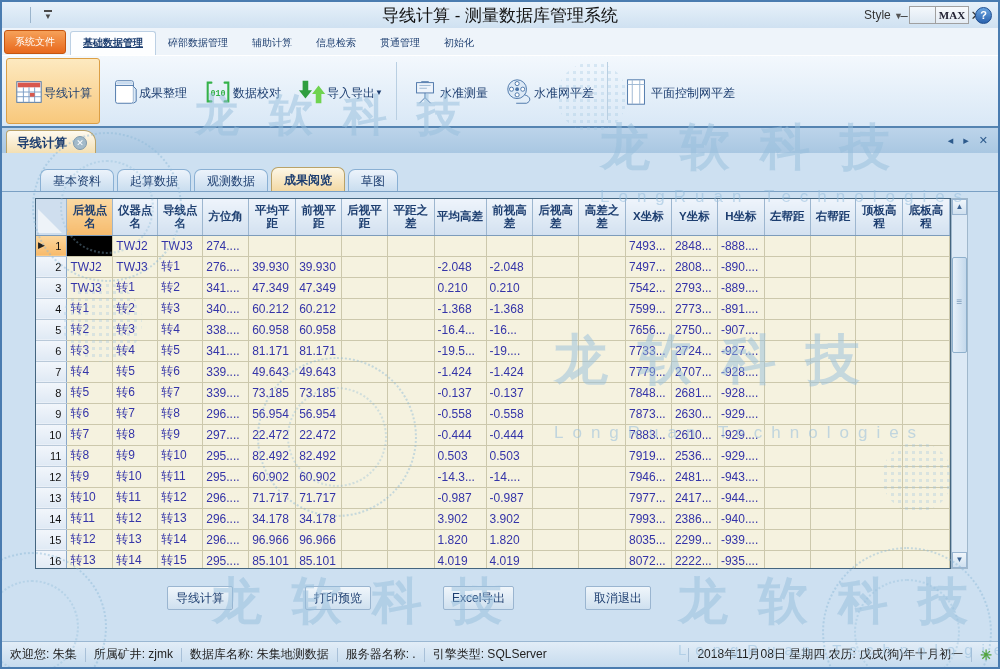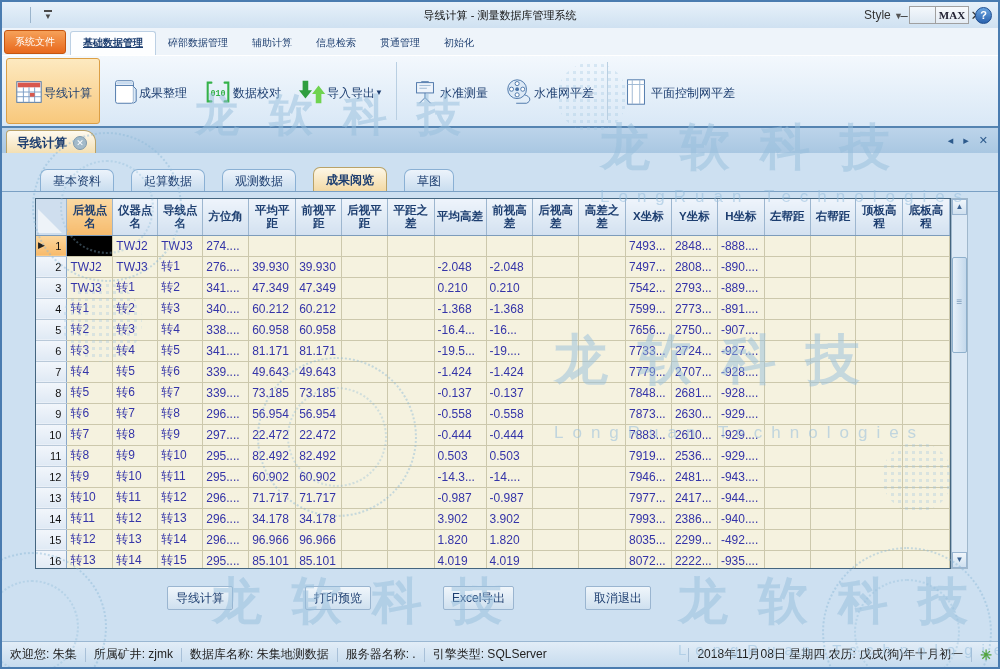--- a/index.html
+++ b/index.html
@@ -7,21 +7,21 @@
     font-family:"Liberation Sans", sans-serif; }
   #win { position:relative; width:1000px; height:669px;
     border:2px solid #4a7cb0; background:#d5e5f3; overflow:hidden; }
 
   
   #titlebar { position:absolute; left:0; top:0; width:996px; height:26px;
     background:linear-gradient(#e7f1fa,#cfe1f1); display:flex; align-items:center; }
   #qat-sep { width:1px; height:16px; background:#9ab4cc; margin-left:28px; }
   #qat-btn { width:18px; text-align:center; color:#4a4a4a; font-size:8px; line-height:8px; margin-left:8px; }
   #qat-btn .bar { display:block; width:8px; height:2px; background:#4a4a4a; margin:0 auto 1px; }
-  #title-text { position:absolute; left:0; right:0; text-align:center; font-size:11px; color:#111; }
+  #title-text { position:absolute; left:0; right:0; text-align:center; font-size:17px; color:#111; }
   #winbtns { position:absolute; right:4px; top:0; height:26px; display:flex; }
   .winbtn { width:36px; height:26px; display:flex; align-items:center; justify-content:center;
     color:#333; font-size:13px; }
 
   
   #ribbon-tabrow { position:absolute; left:0; top:26px; width:996px; height:27px;
     background:#eef4fa; display:flex; align-items:flex-end; }
   .rtab { padding:4px 12px 5px; font-size:10px; color:#1d3e70; cursor:default; }
   .rtab.file { background:linear-gradient(#f6a159,#e8681c); color:#fff; border-radius:3px;
     margin:2px 4px 1px 2px; padding:4px 10px; border:1px solid #c55510; }
@@ -56,21 +56,21 @@
   #doctab { position:absolute; left:4px; top:2px; height:25px; padding:0 8px 0 10px;
     background:linear-gradient(#fefaf0,#f2ddae); border:1px solid #b9a268; border-bottom:none;
     border-radius:4px 12px 0 0; display:flex; align-items:center; gap:6px; }
   #doctab .dlabel { font-size:12.5px; font-weight:bold; color:#1d3e70; }
   #doctab-close { width:14px; height:14px; border-radius:50%; background:#a3bac9; border:1px solid #7f98ab;
     color:#fff; font-size:9px; line-height:12px; text-align:center; }
   #docstrip-right { position:absolute; right:10px; top:6px; display:flex; gap:10px; color:#2d5a8c; font-size:11px; }
 
   
   #panel { position:absolute; left:0; top:151px; width:996px; height:488px; background:#cde0f1; }
-  #subtabs { position:absolute; left:38px; top:14px; display:flex; align-items:flex-end; gap:17px; }
+  #subtabs { position:absolute; left:38px; top:14px; display:flex; align-items:flex-end; gap:3px; }
   .stab { height:22px; padding:3px 12px 0; font-size:12px; color:#1d3e70;
     background:linear-gradient(#ecf3fb,#c9ddef); border:1px solid #8ab0d4; border-bottom:none;
     border-radius:7px 7px 0 0; }
   .stab.active { background:linear-gradient(#fdf7e6,#f3d9a4); font-weight:bold; height:24px; padding-top:4px;
     border-color:#b9a268; }
   #tabline { position:absolute; left:0; top:38px; width:996px; height:1px; background:#7aa0c4; }
 
   
   #grid-wrap { position:absolute; left:33px; top:45px; width:916px; height:371px;
     overflow:hidden; border:1px solid #44657f; background:#f5f2df; }
@@ -634,21 +634,21 @@
               <td>96.966</td>
               <td>96.966</td>
               <td></td>
               <td></td>
               <td>1.820</td>
               <td>1.820</td>
               <td></td>
               <td></td>
               <td>8035...</td>
               <td>2299...</td>
-              <td>-492....</td>
+              <td>-939....</td>
               <td></td>
               <td></td>
               <td></td>
               <td></td>
             </tr>
             <tr>
               <th>16</th>
               <td>转13</td>
               <td>转14</td>
               <td>转15</td>

